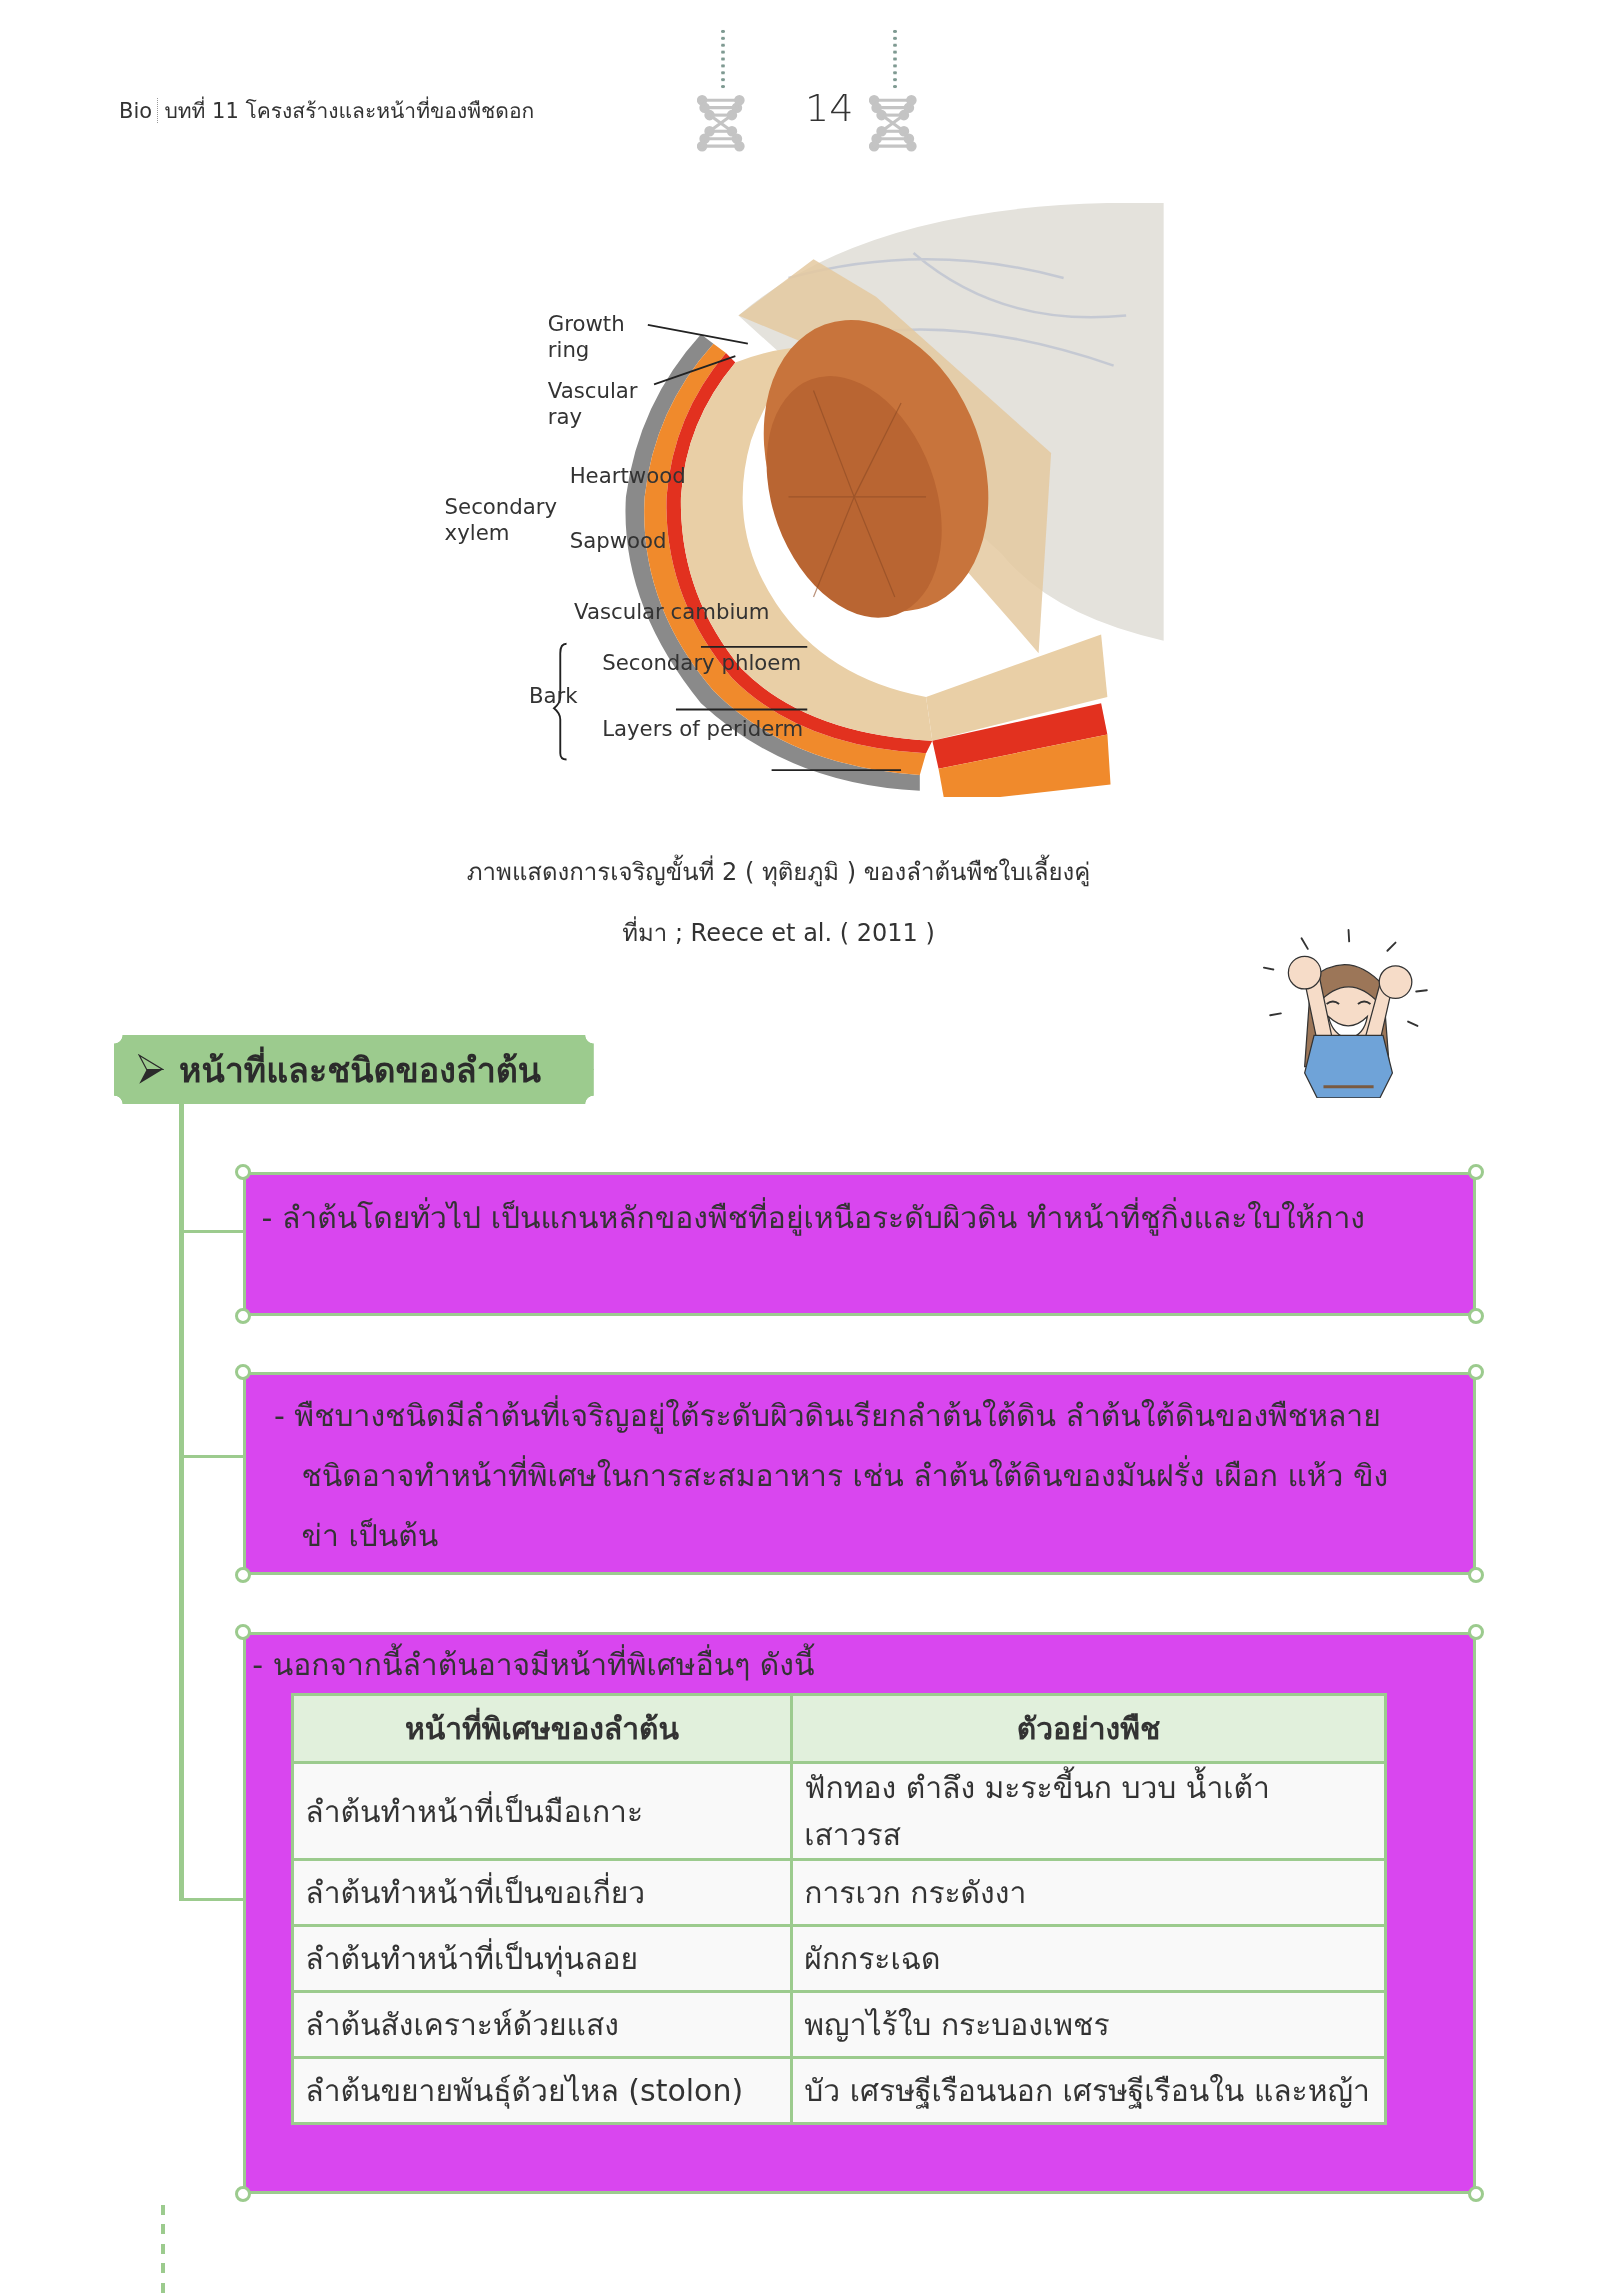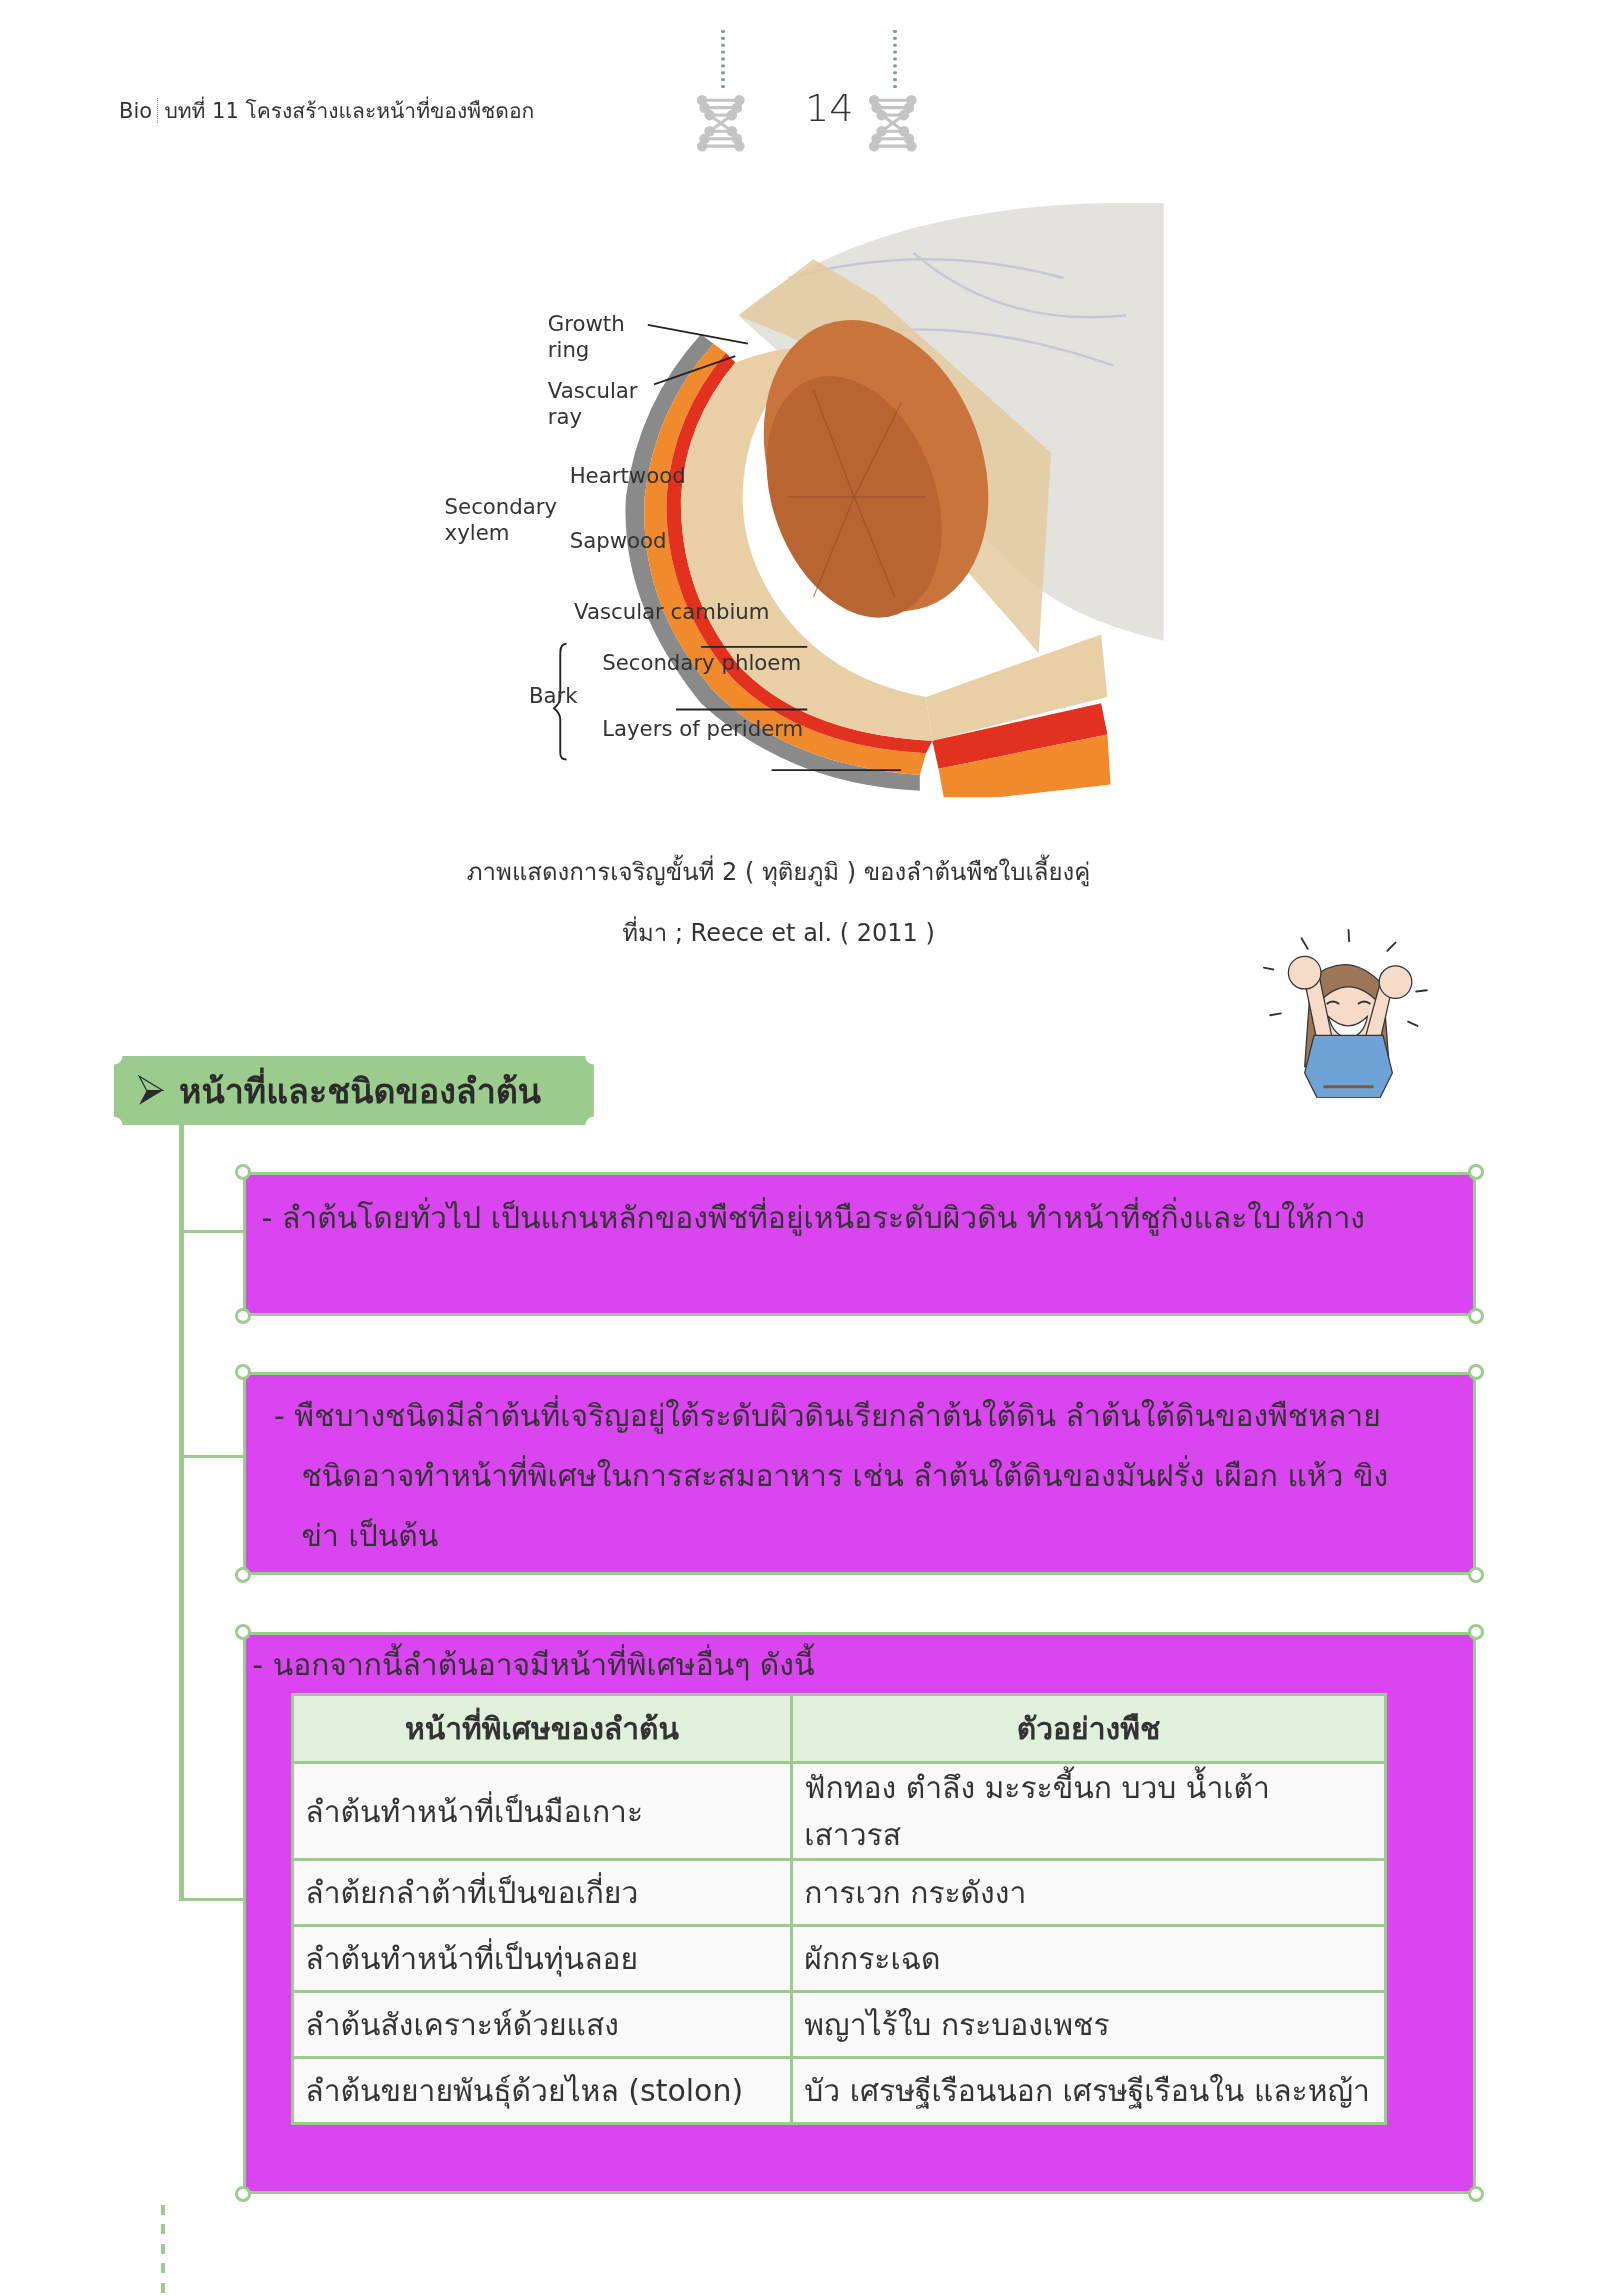--- a/index.html
+++ b/index.html
@@ -34,21 +34,21 @@
                  display:flex; align-items:center; box-sizing:border-box; padding-left:24px;
                  -webkit-mask: radial-gradient(circle 8.8px at 0 0, transparent 8.1px, #000 8.8px) top left,
                                radial-gradient(circle 8.8px at 100% 0, transparent 8.1px, #000 8.8px) top right,
                                radial-gradient(circle 8.8px at 0 100%, transparent 8.1px, #000 8.8px) bottom left,
                                radial-gradient(circle 8.8px at 100% 100%, transparent 8.1px, #000 8.8px) bottom right;
                  -webkit-mask-size:51% 51%; -webkit-mask-repeat:no-repeat;
                  mask: radial-gradient(circle 8.8px at 0 0, transparent 8.1px, #000 8.8px) top left,
                        radial-gradient(circle 8.8px at 100% 0, transparent 8.1px, #000 8.8px) top right,
                        radial-gradient(circle 8.8px at 0 100%, transparent 8.1px, #000 8.8px) bottom left,
                        radial-gradient(circle 8.8px at 100% 100%, transparent 8.1px, #000 8.8px) bottom right;
-                 mask-size:51% 51%; mask-repeat:no-repeat;margin-top:21px; }
+                 mask-size:51% 51%; mask-repeat:no-repeat; }
   .section-tab .arrow { width:26px; height:31px; margin-right:15px; }
   .section-tab .title { font-size:34px; font-weight:bold; color:#2b2b2b; }
 
   
   .tree-v { left:179px; top:1104px; width:5px; height:797px; background:#9ccb8e; }
   .tree-h { left:181px; height:2.5px; width:63px; background:#9ccb8e; }
   .dash-v { left:161px; top:2205px; width:3.8px; height:91px;
             background: repeating-linear-gradient(to bottom, #9ccb8e 0 10px, transparent 10px 19.4px); }
 
   
@@ -270,21 +270,21 @@
         <th>หน้าที่พิเศษของลำต้น</th>
         <th>ตัวอย่างพืช</th>
       </tr>
     </thead>
     <tbody>
       <tr>
         <td>ลำต้นทำหน้าที่เป็นมือเกาะ</td>
         <td>ฟักทอง ตำลึง มะระขี้นก บวบ น้ำเต้า เสาวรส</td>
       </tr>
       <tr>
-        <td>ลำต้ยกลำต้าที่เป็นขอเกี่ยว</td>
+        <td>ลำต้นทำหน้าที่เป็นขอเกี่ยว</td>
         <td>การเวก กระดังงา</td>
       </tr>
       <tr>
         <td>ลำต้นทำหน้าที่เป็นทุ่นลอย</td>
         <td>ผักกระเฉด</td>
       </tr>
       <tr>
         <td>ลำต้นสังเคราะห์ด้วยแสง</td>
         <td>พญาไร้ใบ กระบองเพชร</td>
       </tr>

